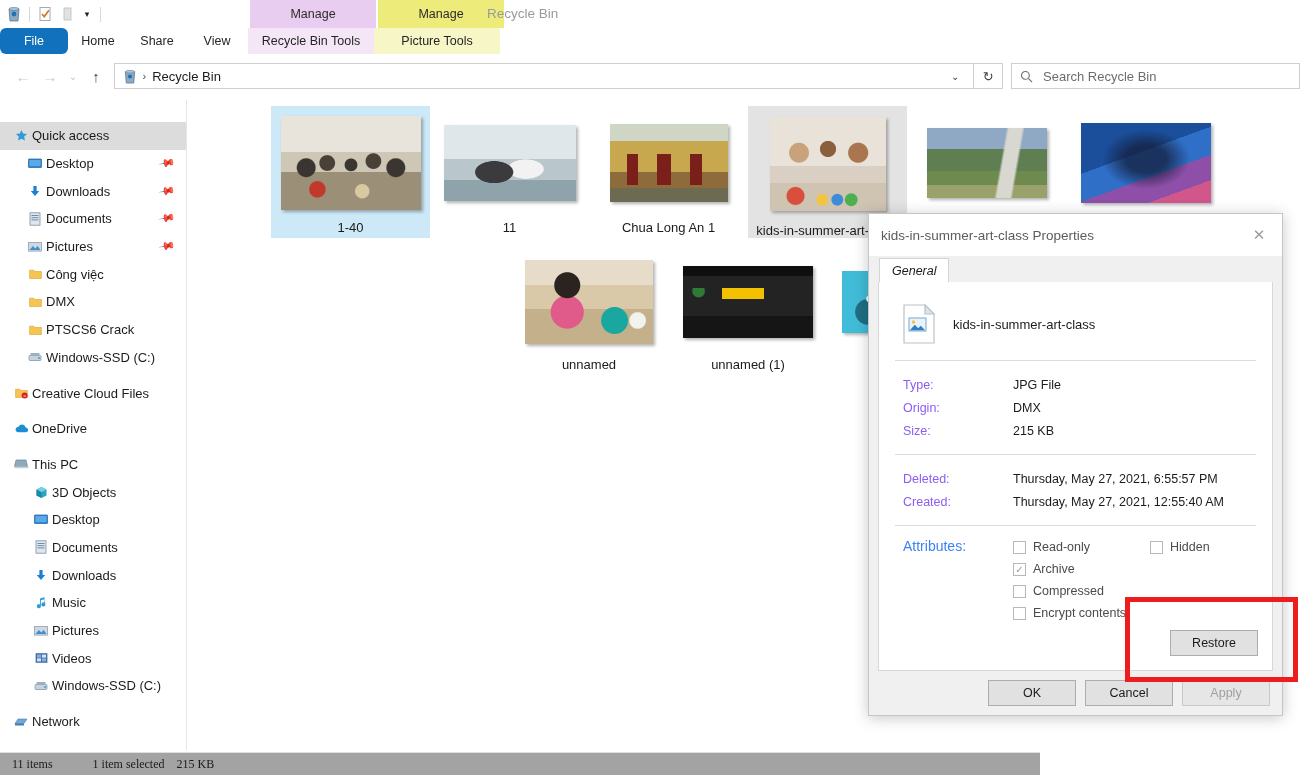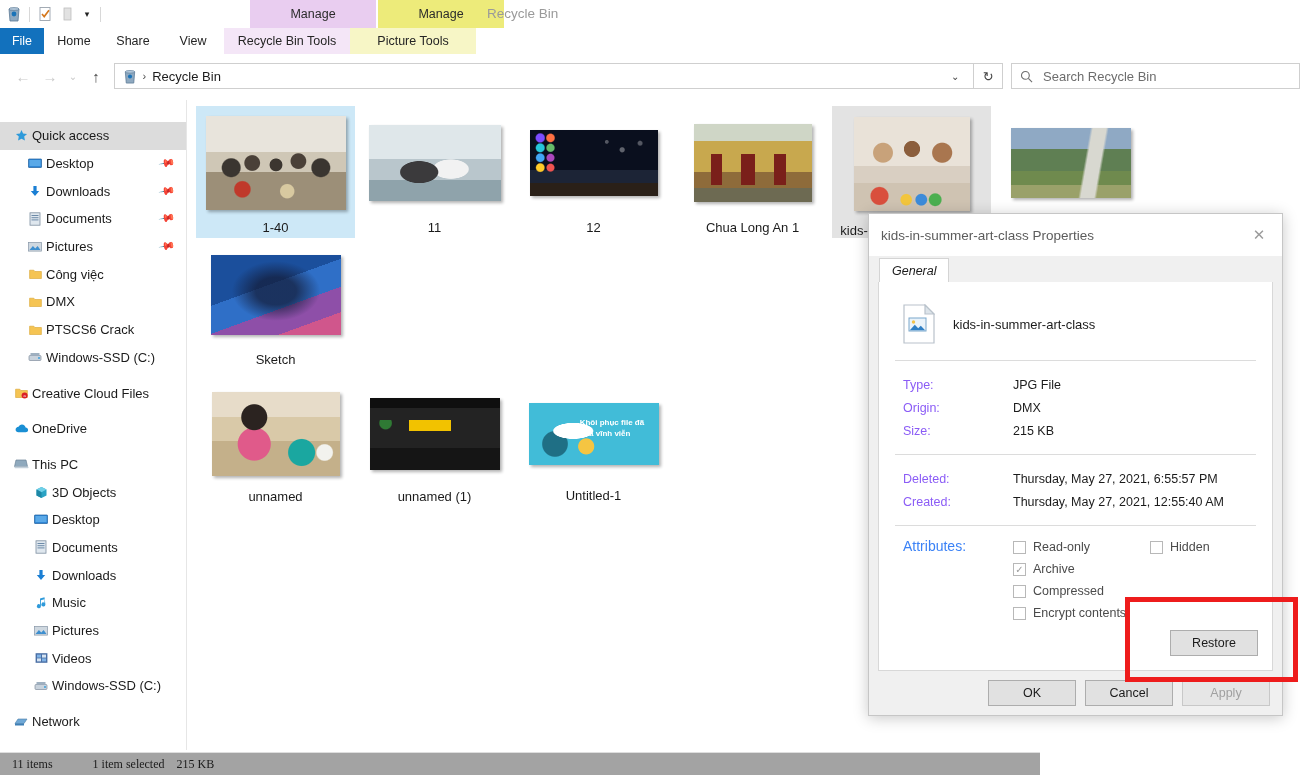--- a/index.html
+++ b/index.html
@@ -44,21 +44,21 @@
 
   
   .tabrow {
     position: absolute; left: 0; top: 28px; width: 1300px; height: 26px;
     background: #ffffff; display: flex; align-items: stretch;
   }
   .tab {
     display: flex; align-items: center; justify-content: center;
     font-size: 12.5px; color: #252525; height: 26px;
   }
-  .tab-file { width: 44px; background: #1271bd; color: #ffffff; }
+  .tab-file { width: 68px; background: #1271bd; color: #ffffff; border-radius: 6px; }
   .tab-home { width: 60px; }
   .tab-share { width: 58px; }
   .tab-view { width: 62px; }
   .tab-ctx { width: 126px; }
   .tab-ctx.purple { background: #f4e6f7; }
   .tab-ctx.yellow { background: #f7f6c6; }
   .ribbon-underline {
     position: absolute; left: 0; top: 54px; width: 1300px; height: 2px; background: #ffffff;
   }
 
@@ -111,21 +111,21 @@
   .sb-divider { height: 8px; }
   .sb-scroll {
     position: absolute; left: 186px; top: 100px; width: 1px; height: 650px; background: #e6e6e6;
   }
 
   
   .content {
     position: absolute; left: 188px; top: 100px; width: 1112px; height: 650px;
     background: #ffffff; padding: 6px 0 0 8px;
   }
-  .grid { display: flex; flex-wrap: wrap; align-content: flex-start; }
+  .grid { display: flex; flex-wrap: wrap; align-content: flex-start; justify-content: center; }
   .cell {
     width: 159px; height: 132px; display: flex; flex-direction: column;
     align-items: center; justify-content: flex-start; padding-top: 10px;
   }
   .cell.sel { background: #cde8f7; }
   .cell.sel-grey { background: #e3e3e3; }
   .thumb {
     box-shadow: 2px 2px 3px rgba(0,0,0,0.30);
     overflow: hidden; position: relative; background: #ddd;
   }
@@ -589,24 +589,20 @@
       <div class="cell sel">
         <div class="thumb t-classroom" style="width:140px;height:94px"></div>
         <div class="cap">1-40</div>
       </div>
 
       <div class="cell">
         <div class="thumb t-beach" style="width:132px;height:76px;margin-top:9px"></div>
         <div class="cap" style="margin-top:19px">11</div>
       </div>
 
-      <div class="cell">
-        <div class="thumb t-night" style="width:128px;height:66px;margin-top:14px"></div>
-        <div class="cap" style="margin-top:24px">12</div>
-      </div>
 
       <div class="cell">
         <div class="thumb t-temple" style="width:118px;height:78px;margin-top:8px"></div>
         <div class="cap" style="margin-top:18px">Chua Long An 1</div>
       </div>
 
       <div class="cell sel-grey">
         <div class="thumb t-kids" style="width:116px;height:96px;margin-top:1px"></div>
         <div class="cap" style="margin-top:12px;overflow:hidden;width:150px">kids-in-summer-art-class</div>
       </div>

